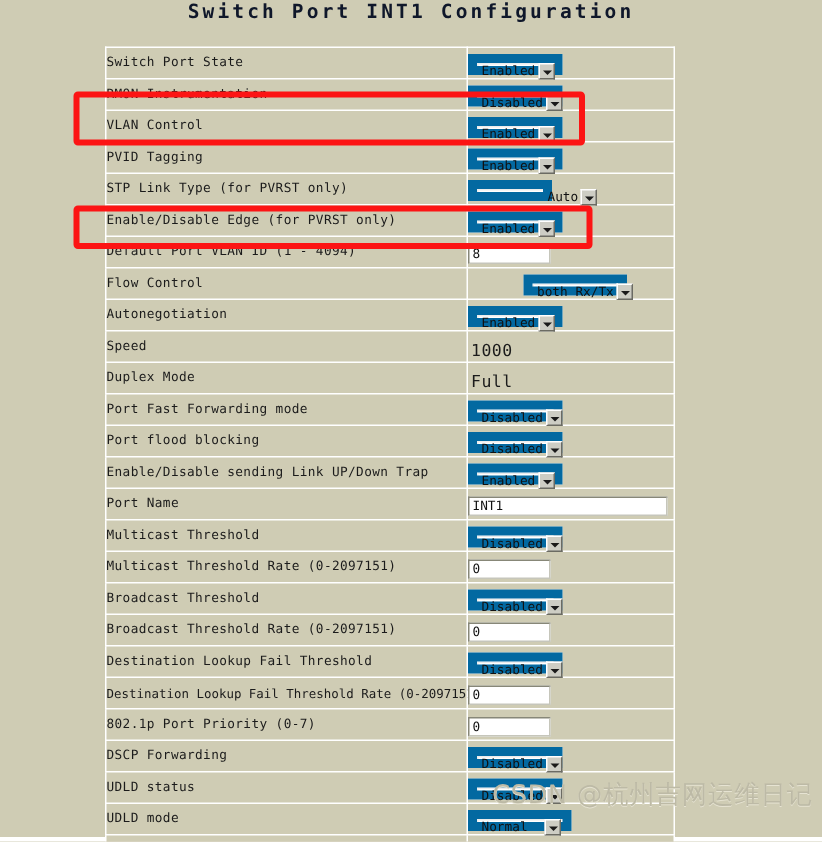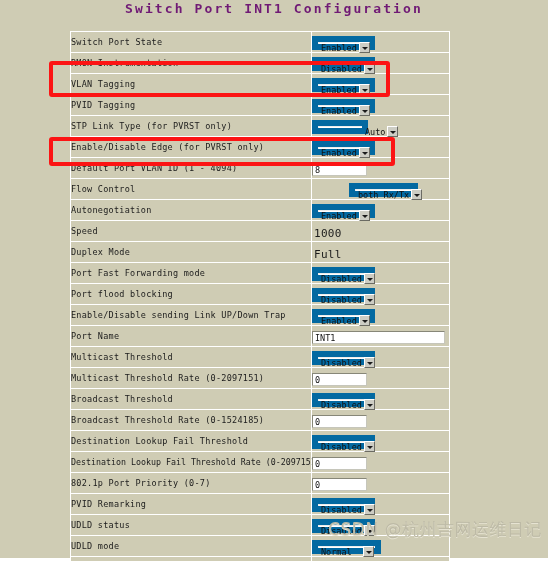--- a/index.html
+++ b/index.html
@@ -22,21 +22,21 @@
     background: #cfccb4;
     box-sizing: border-box;
     border-bottom: 3px solid #ffffff;
   }
   
   #title {
     position: absolute;
     left: 0; top: 1px;
     width: 548px;
     text-align: center;
-    color: #701a75;
+    color: #0f172a;
     font-family: "DejaVu Sans Mono", "Liberation Mono", monospace;
     font-size: 13px;
     font-weight: bold;
     letter-spacing: 2.1px;
     white-space: nowrap;
   }
   
   #conf-table {
     position: absolute;
     left: 70px;
@@ -186,21 +186,21 @@
             </div></td>
         </tr>
         <tr>
           <td class="lbl">RMON Instrumentation</td>
           <td class="val"><div class="sel w-enabled">
               <span class="txt">Disabled</span>
               <span class="btn"></span>
             </div></td>
         </tr>
         <tr>
-          <td class="lbl">VLAN Tagging</td>
+          <td class="lbl">VLAN Control</td>
           <td class="val"><div class="sel w-enabled">
               <span class="txt">Enabled</span>
               <span class="btn"></span>
             </div></td>
         </tr>
         <tr>
           <td class="lbl">PVID Tagging</td>
           <td class="val"><div class="sel w-enabled">
               <span class="txt">Enabled</span>
               <span class="btn"></span>
@@ -283,40 +283,40 @@
           <td class="val"><div class="inp w-small">0</div></td>
         </tr>
         <tr>
           <td class="lbl">Broadcast Threshold</td>
           <td class="val"><div class="sel w-enabled">
               <span class="txt">Disabled</span>
               <span class="btn"></span>
             </div></td>
         </tr>
         <tr>
-          <td class="lbl">Broadcast Threshold Rate (0-1524185)</td>
+          <td class="lbl">Broadcast Threshold Rate (0-2097151)</td>
           <td class="val"><div class="inp w-small">0</div></td>
         </tr>
         <tr>
           <td class="lbl">Destination Lookup Fail Threshold</td>
           <td class="val"><div class="sel w-enabled">
               <span class="txt">Disabled</span>
               <span class="btn"></span>
             </div></td>
         </tr>
         <tr class="long">
           <td class="lbl">Destination Lookup Fail Threshold Rate (0-2097151)</td>
           <td class="val"><div class="inp w-small">0</div></td>
         </tr>
         <tr>
           <td class="lbl">802.1p Port Priority (0-7)</td>
           <td class="val"><div class="inp w-small">0</div></td>
         </tr>
         <tr>
-          <td class="lbl">PVID Remarking</td>
+          <td class="lbl">DSCP Forwarding</td>
           <td class="val"><div class="sel w-enabled">
               <span class="txt">Disabled</span>
               <span class="btn"></span>
             </div></td>
         </tr>
         <tr>
           <td class="lbl">UDLD status</td>
           <td class="val"><div class="sel w-enabled">
               <span class="txt">Disabled</span>
               <span class="btn"></span>

